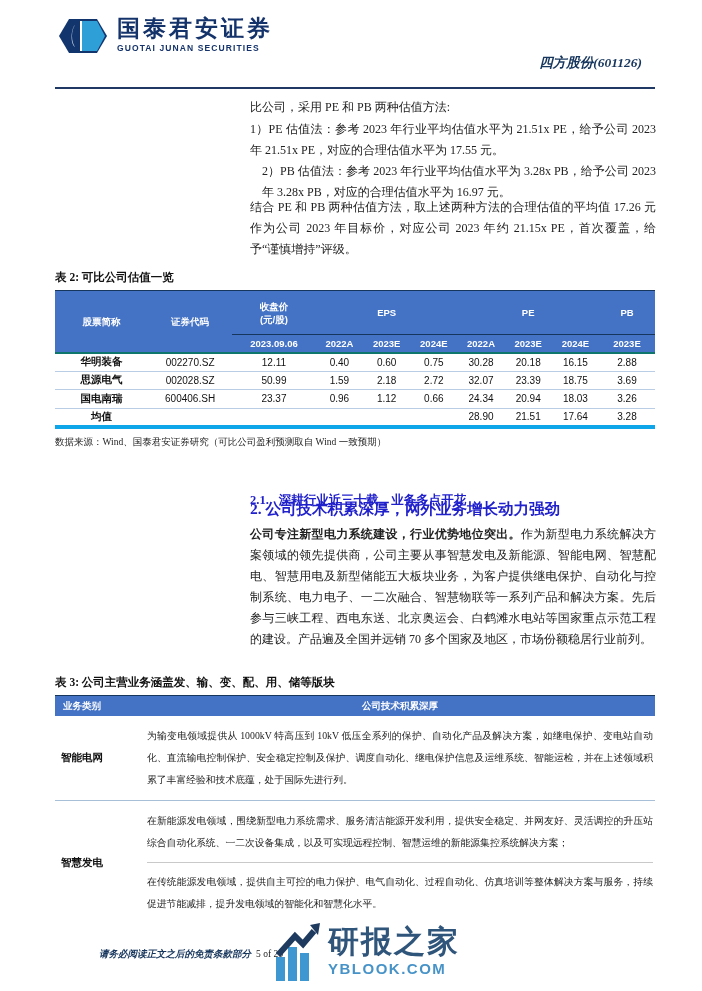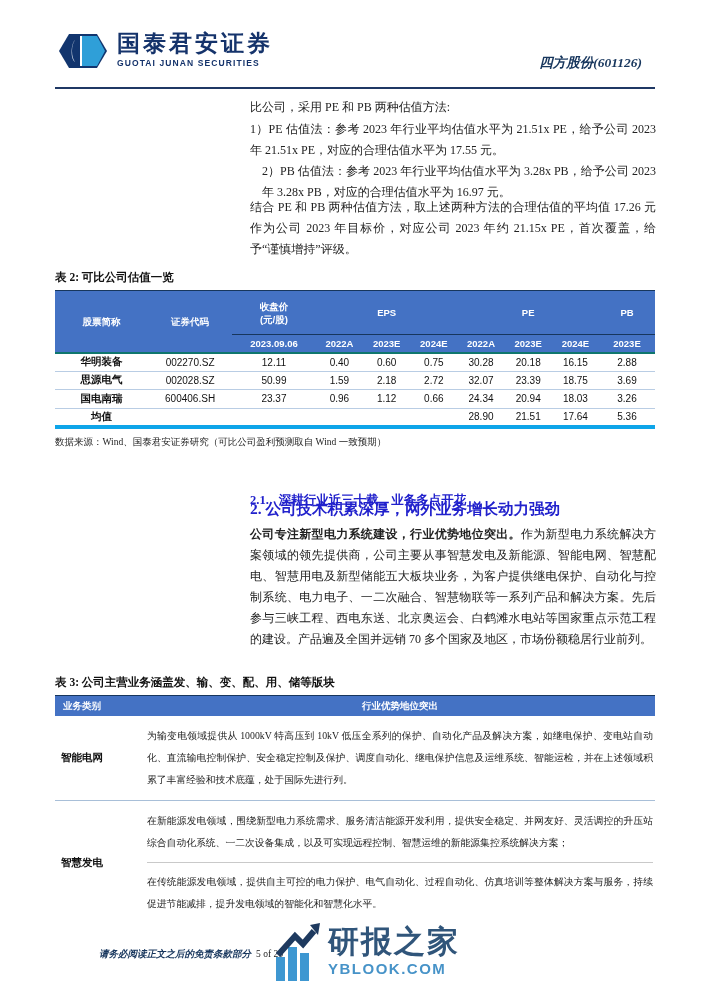--- a/index.html
+++ b/index.html
@@ -4,21 +4,21 @@
 <style>
   * { margin:0; padding:0; box-sizing:border-box; }
   html,body { background:#9aa0a6; }
   .page {
     position:relative; width:702px; height:991px; margin:0 auto;
     background:#ffffff; overflow:hidden;
     font-family:"Liberation Serif", serif; color:#1a1a1a;
   }
 
   
-  .brand { position:absolute; left:58px; top:30px; display:flex; align-items:flex-start; }
+  .brand { position:absolute; left:58px; top:15px; display:flex; align-items:flex-start; }
   .brand-icon { width:50px; height:42px; margin-right:9px; }
   .brand-text-cn { font-family:"Liberation Sans",sans-serif; font-weight:bold; font-size:23px; color:#15336b; letter-spacing:3px; line-height:26px; }
   .brand-text-en { font-family:"Liberation Sans",sans-serif; font-weight:bold; font-size:8.5px; color:#15336b; letter-spacing:1.1px; margin-top:2px; }
   .stock-label { position:absolute; right:60px; top:54px; font-weight:bold; font-style:italic; font-size:13.5px; color:#17365d; }
   .header-rule { position:absolute; left:55px; top:87px; width:600px; border-top:2px solid #1f3864; }
 
   
   .txtcol { position:absolute; left:250px; width:406px; font-size:12px; line-height:21px; text-align:justify; color:#222; }
   .txtcol p + p { margin-top:0;margin-left:12px; }
   .intro-line   { top:97px;  }
@@ -184,37 +184,37 @@
         <tr>
           <td class="cname">均值</td>
           <td></td>
           <td></td>
           <td></td>
           <td></td>
           <td></td>
           <td>28.90</td>
           <td>21.51</td>
           <td>17.64</td>
-          <td>5.36</td>
+          <td>3.28</td>
         </tr>
       </tbody>
     </table>
     <div class="tbl-source">数据来源：Wind、国泰君安证券研究（可比公司盈利预测取自 Wind 一致预期）</div>
   </div>
 
   <div class="h2"><span class="h-num">2.</span> <span>公司技术积累深厚，网外业务增长动力强劲</span></div>
   <div class="h21"><span class="h-num">2.1.</span><span>深耕行业近三十载，业务多点开花</span></div>
 
   <p class="txtcol para-company"><b>公司专注新型电力系统建设，行业优势地位突出。</b><span>作为新型电力系统解决方案领域的领先提供商，公司主要从事智慧发电及新能源、智能电网、智慧配电、智慧用电及新型储能五大板块业务，为客户提供继电保护、自动化与控制系统、电力电子、一二次融合、智慧物联等一系列产品和解决方案。先后参与三峡工程、西电东送、北京奥运会、白鹤滩水电站等国家重点示范工程的建设。产品遍及全国并远销 70 多个国家及地区，市场份额稳居行业前列。</span></p>
 
   <div class="tbl-block tbl3-block">
     <div class="tbl-title">表 3: 公司主营业务涵盖发、输、变、配、用、储等版块</div>
     <div class="t3-head">
       <div class="c1">业务类别</div>
-      <div class="c2">行业优势地位突出</div>
+      <div class="c2">公司技术积累深厚</div>
     </div>
     <div class="t3-row">
       <div class="t3-label">智能电网</div>
       <div class="t3-content">
         <div>为输变电领域提供从 1000kV 特高压到 10kV 低压全系列的保护、自动化产品及解决方案，如继电保护、变电站自动化、直流输电控制保护、安全稳定控制及保护、调度自动化、继电保护信息及运维系统、智能运检，并在上述领域积累了丰富经验和技术底蕴，处于国际先进行列。</div>
       </div>
     </div>
     <div class="t3-row">
       <div class="t3-label">智慧发电</div>
       <div class="t3-content">

